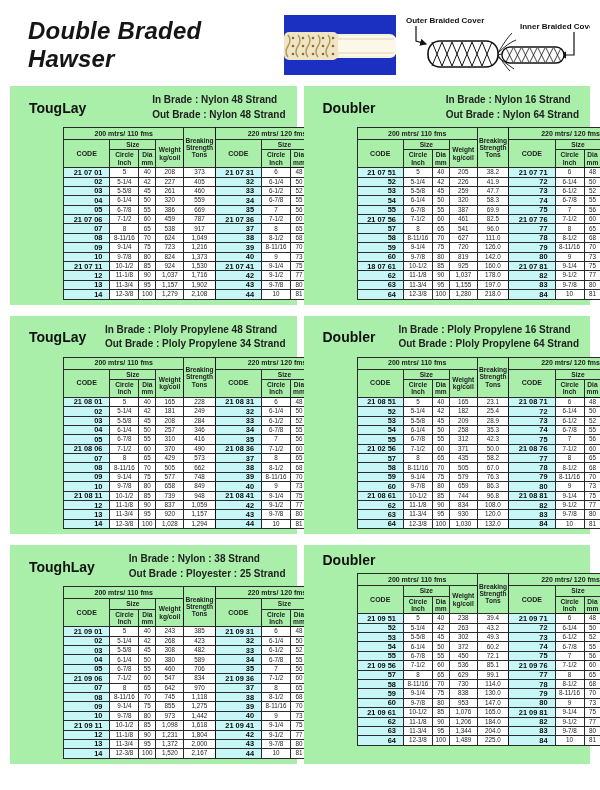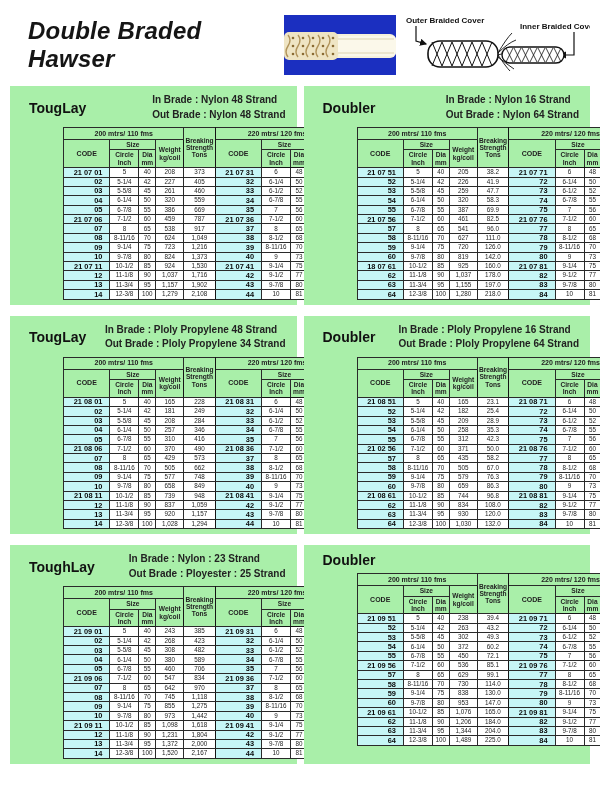--- a/index.html
+++ b/index.html
@@ -899,21 +899,21 @@
               <td>81</td>
               <td>1,133</td>
             </tr>
           </tbody>
         </table>
       </section>
       <section class="panel">
         <div class="panel-head">
           <div class="panel-title">ToughLay</div>
           <div class="brade">
-            <div>In Brade : Nylon       : 23 Strand</div>
+            <div>In Brade : Nylon       : 38 Strand</div>
             <div>Out Brade : Ployester : 25 Strand</div>
           </div>
         </div>
         <table>
           <colgroup>
             <col style="width: 16%;">
             <col style="width: 10%;">
             <col style="width: 5.8%;">
             <col style="width: 9.7%;">
             <col style="width: 10.8%;">

